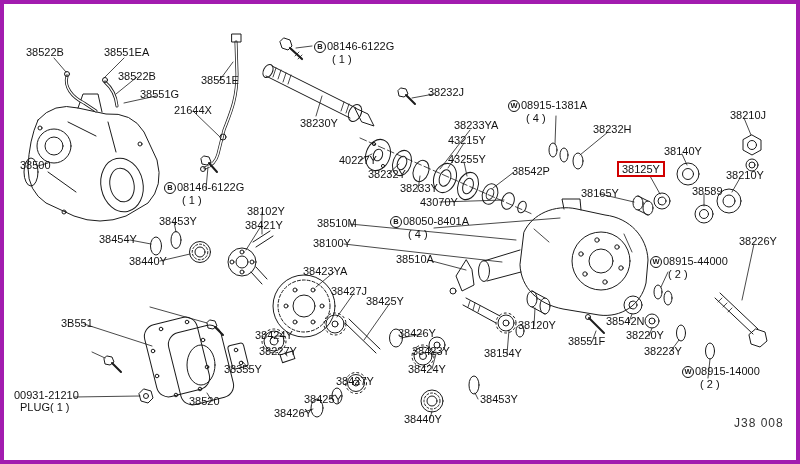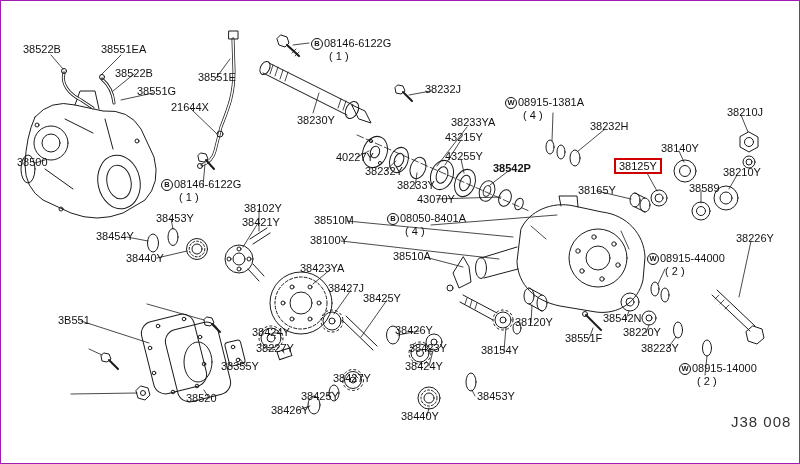--- a/index.html
+++ b/index.html
@@ -1,32 +1,32 @@
 <!DOCTYPE html>
 <html><head>
 <meta charset="utf-8">
 <style>
   html,body{margin:0;padding:0;background:#ffffff;}
   .stage{
     position:relative;width:800px;height:464px;background:#ffffff;overflow:hidden;
-    font-family:"Liberation Sans", sans-serif;border:1px solid #a21caf;box-sizing:border-box;
+    font-family:"Liberation Sans", sans-serif;border:4px solid #a21caf;box-sizing:border-box;
   }
   .art-svg{position:absolute;left:0;top:0;}
   .labels-layer{position:absolute;left:0;top:0;width:800px;height:464px;}
   .part-label{
     position:absolute;font-size:11px;line-height:12px;color:#121212;
     white-space:nowrap;cursor:pointer;
   }
   .part-label .line2{display:block;padding-left:18px;}
   .part-label.highlight{border:2px solid #d10000;padding:0 3px;background:#fff;}
   .circ{
     display:inline-block;width:10px;height:10px;border:1px solid #121212;border-radius:50%;
     font-size:7.5px;line-height:10px;text-align:center;vertical-align:1px;margin-right:1px;font-weight:bold;
   }
-  .sheet-code{position:absolute;font-size:15px;color:#333;letter-spacing:1px;}
+  .sheet-code{position:absolute;font-size:12px;color:#333;letter-spacing:1px;}
 </style>
 </head>
 <body>
 
 <div class="stage">
 
   <svg class="art-svg" width="800" height="464" viewBox="0 0 800 464">
     <g stroke="#1c1c1c" fill="none" stroke-width="1" stroke-linecap="round" stroke-linejoin="round">
 
       <g>
@@ -288,21 +288,21 @@
       <div class="part-label" style="left: 424px; top: 82px;"><span class="txt">38232J</span></div>
       <div class="part-label" style="left: 450px; top: 115px;"><span class="txt">38233YA</span></div>
       <div class="part-label" style="left: 444px; top: 130px;"><span class="txt">43215Y</span></div>
       <div class="part-label" style="left: 504px; top: 95px;"><span class="circ">W</span><span class="txt">08915-1381A</span><span class="line2">( 4 )</span></div>
       <div class="part-label" style="left: 589px; top: 119px;"><span class="txt">38232H</span></div>
       <div class="part-label" style="left: 726px; top: 105px;"><span class="txt">38210J</span></div>
       <div class="part-label" style="left: 16px; top: 155px;"><span class="txt">38500</span></div>
       <div class="part-label" style="left: 335px; top: 150px;"><span class="txt">40227Y</span></div>
       <div class="part-label" style="left: 364px; top: 164px;"><span class="txt">38232Y</span></div>
       <div class="part-label" style="left: 444px; top: 149px;"><span class="txt">43255Y</span></div>
-      <div class="part-label" style="left: 492px; top: 161px; font-weight: bold;"><span class="txt">38542P</span></div>
+      <div class="part-label" style="left: 508px; top: 161px;"><span class="txt">38542P</span></div>
       <div class="part-label" style="left: 660px; top: 141px;"><span class="txt">38140Y</span></div>
       <div class="part-label highlight" style="left: 613px; top: 157px; border-color: rgb(209, 0, 0);"><span class="txt">38125Y</span></div>
       <div class="part-label" style="left: 722px; top: 165px;"><span class="txt">38210Y</span></div>
       <div class="part-label" style="left: 396px; top: 178px;"><span class="txt">38233Y</span></div>
       <div class="part-label" style="left: 416px; top: 192px;"><span class="txt">43070Y</span></div>
       <div class="part-label" style="left: 577px; top: 183px;"><span class="txt">38165Y</span></div>
       <div class="part-label" style="left: 688px; top: 181px;"><span class="txt">38589</span></div>
       <div class="part-label" style="left: 160px; top: 177px;"><span class="circ">B</span><span class="txt">08146-6122G</span><span class="line2">( 1 )</span></div>
       <div class="part-label" style="left: 243px; top: 201px;"><span class="txt">38102Y</span></div>
       <div class="part-label" style="left: 155px; top: 211px;"><span class="txt">38453Y</span></div>
@@ -326,20 +326,21 @@
       <div class="part-label" style="left: 255px; top: 341px;"><span class="txt">38227Y</span></div>
       <div class="part-label" style="left: 622px; top: 325px;"><span class="txt">38220Y</span></div>
       <div class="part-label" style="left: 408px; top: 341px;"><span class="txt">38423Y</span></div>
       <div class="part-label" style="left: 480px; top: 343px;"><span class="txt">38154Y</span></div>
       <div class="part-label" style="left: 564px; top: 331px;"><span class="txt">38551F</span></div>
       <div class="part-label" style="left: 640px; top: 341px;"><span class="txt">38223Y</span></div>
       <div class="part-label" style="left: 220px; top: 359px;"><span class="txt">38355Y</span></div>
       <div class="part-label" style="left: 404px; top: 359px;"><span class="txt">38424Y</span></div>
       <div class="part-label" style="left: 678px; top: 361px;"><span class="circ">W</span><span class="txt">08915-14000</span><span class="line2">( 2 )</span></div>
       <div class="part-label" style="left: 332px; top: 371px;"><span class="txt">38427Y</span></div>
+      <div class="part-label" style="left: 10px; top: 385px;"><span class="txt">00931-21210</span><span class="line2" style="padding-left: 6px;">PLUG( 1 )</span></div>
       <div class="part-label" style="left: 185px; top: 391px;"><span class="txt">38520</span></div>
       <div class="part-label" style="left: 300px; top: 389px;"><span class="txt">38425Y</span></div>
       <div class="part-label" style="left: 270px; top: 403px;"><span class="txt">38426Y</span></div>
       <div class="part-label" style="left: 476px; top: 389px;"><span class="txt">38453Y</span></div>
       <div class="part-label" style="left: 400px; top: 409px;"><span class="txt">38440Y</span></div>
     </div>
 
   <div class="sheet-code" style="left:730px;top:412px;">J38 008</div>
 
 </div>

